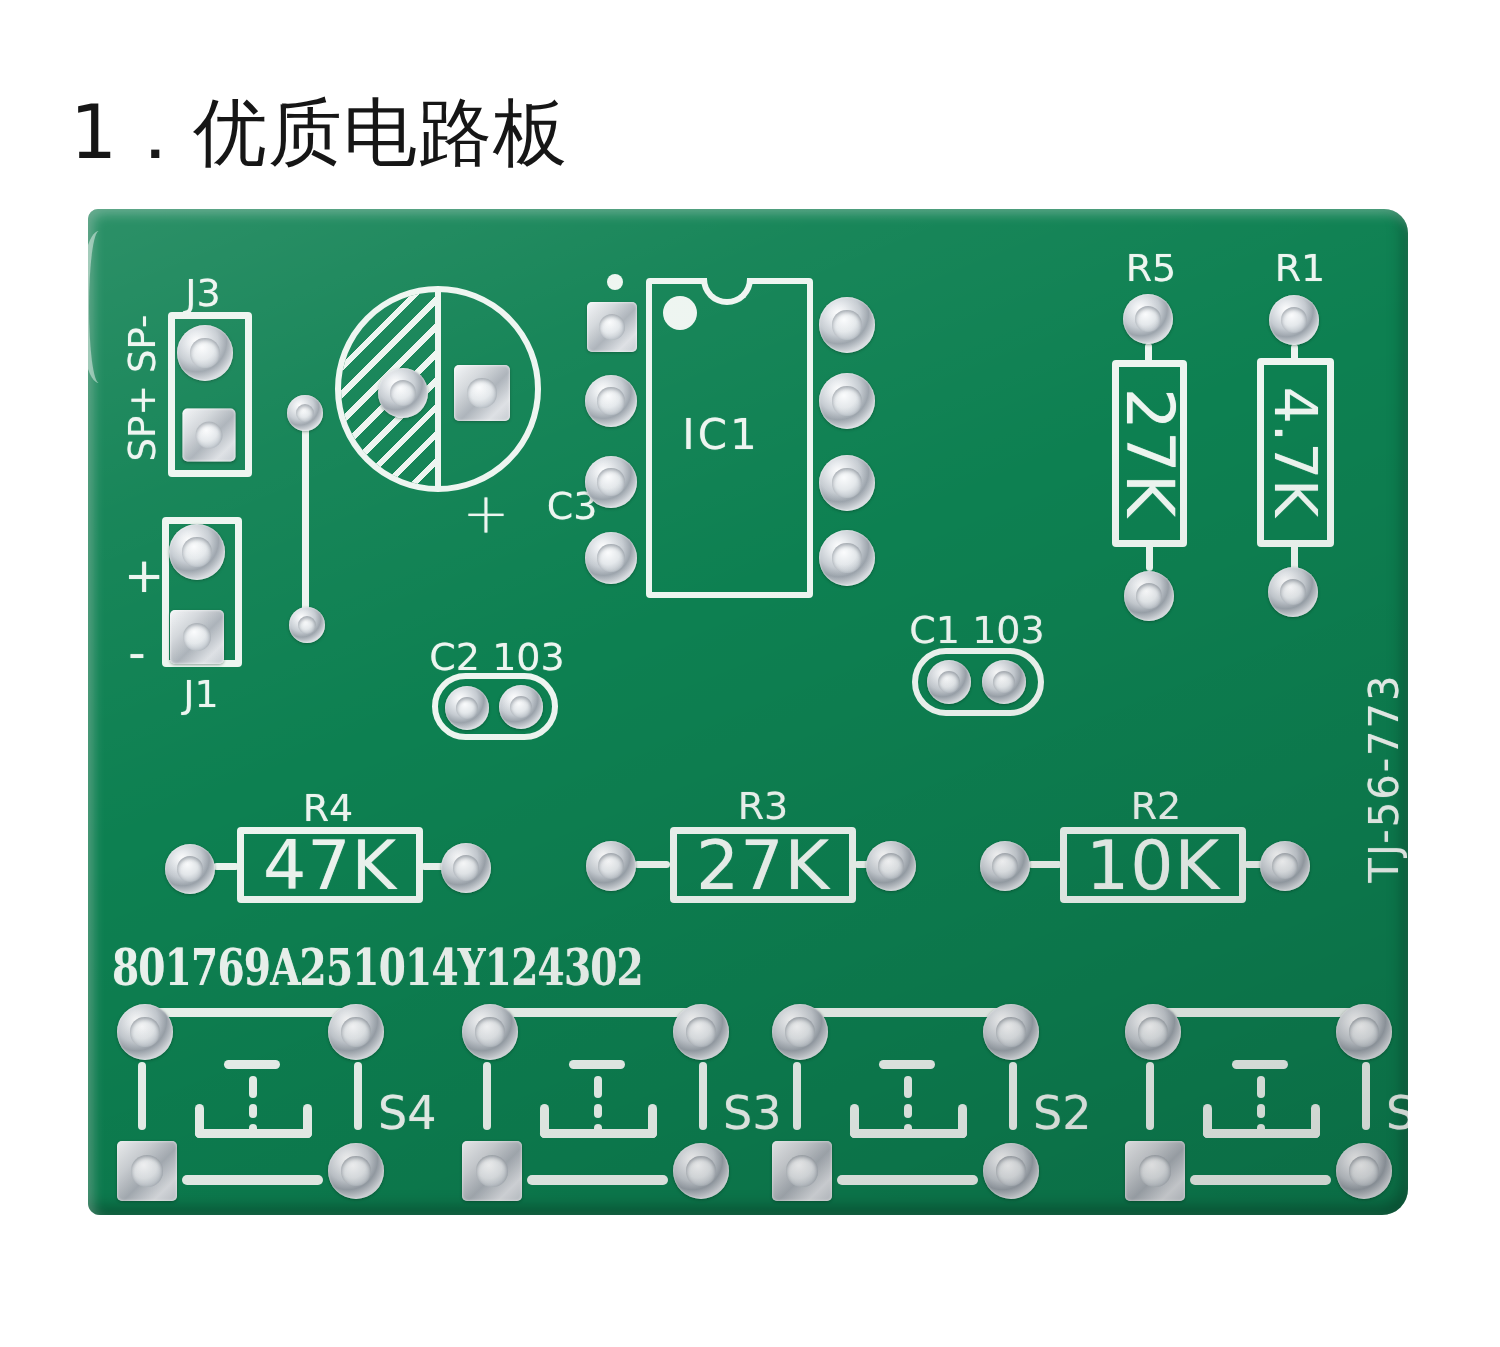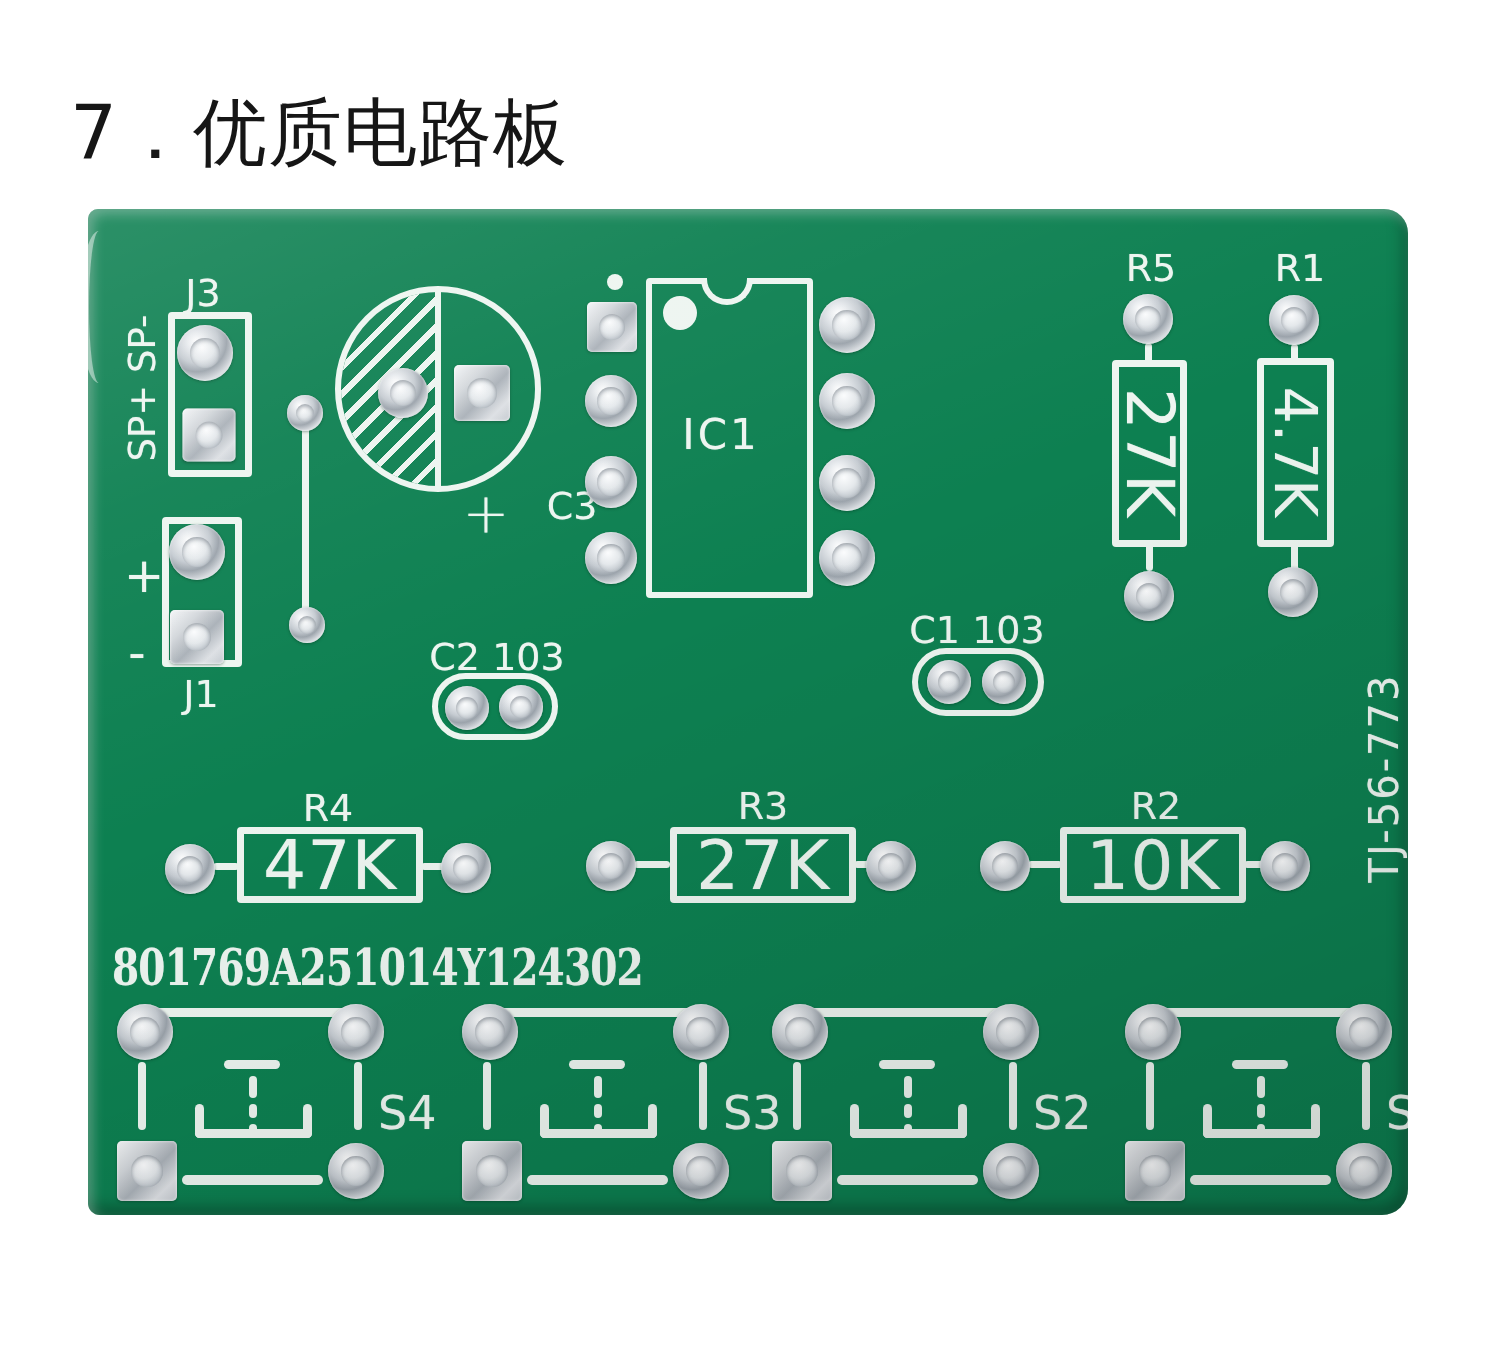--- a/index.html
+++ b/index.html
@@ -66,21 +66,21 @@
 
   .sw{position:absolute;top:781px;width:330px;height:220px}
   .sw .sline,.sw .pad,.sw .sqpad,.sw .silk{z-index:inherit}
   .sw-label{position:absolute;left:263px;top:96px;font-size:46px}
 </style>
 </head>
 <body>
 
 <div class="page">
 
-  <div class="title">7．优质电路板</div>
+  <div class="title">1．优质电路板</div>
 
   <div class="board">
 
     <div>
       <div class="silk ctr lbl" style="left:115px;top:84px">J3</div>
       <div class="srect" style="left:80px;top:103px;width:84px;height:165px"></div>
       <div class="pad pad-l" style="left:117px;top:144px"></div>
       <div class="sqpad" style="left:121px;top:226px;width:53px;height:53px"></div>
       <div class="silk rot270" style="left:54px;top:179px;font-size:37px">SP+ SP-</div>
     </div>

